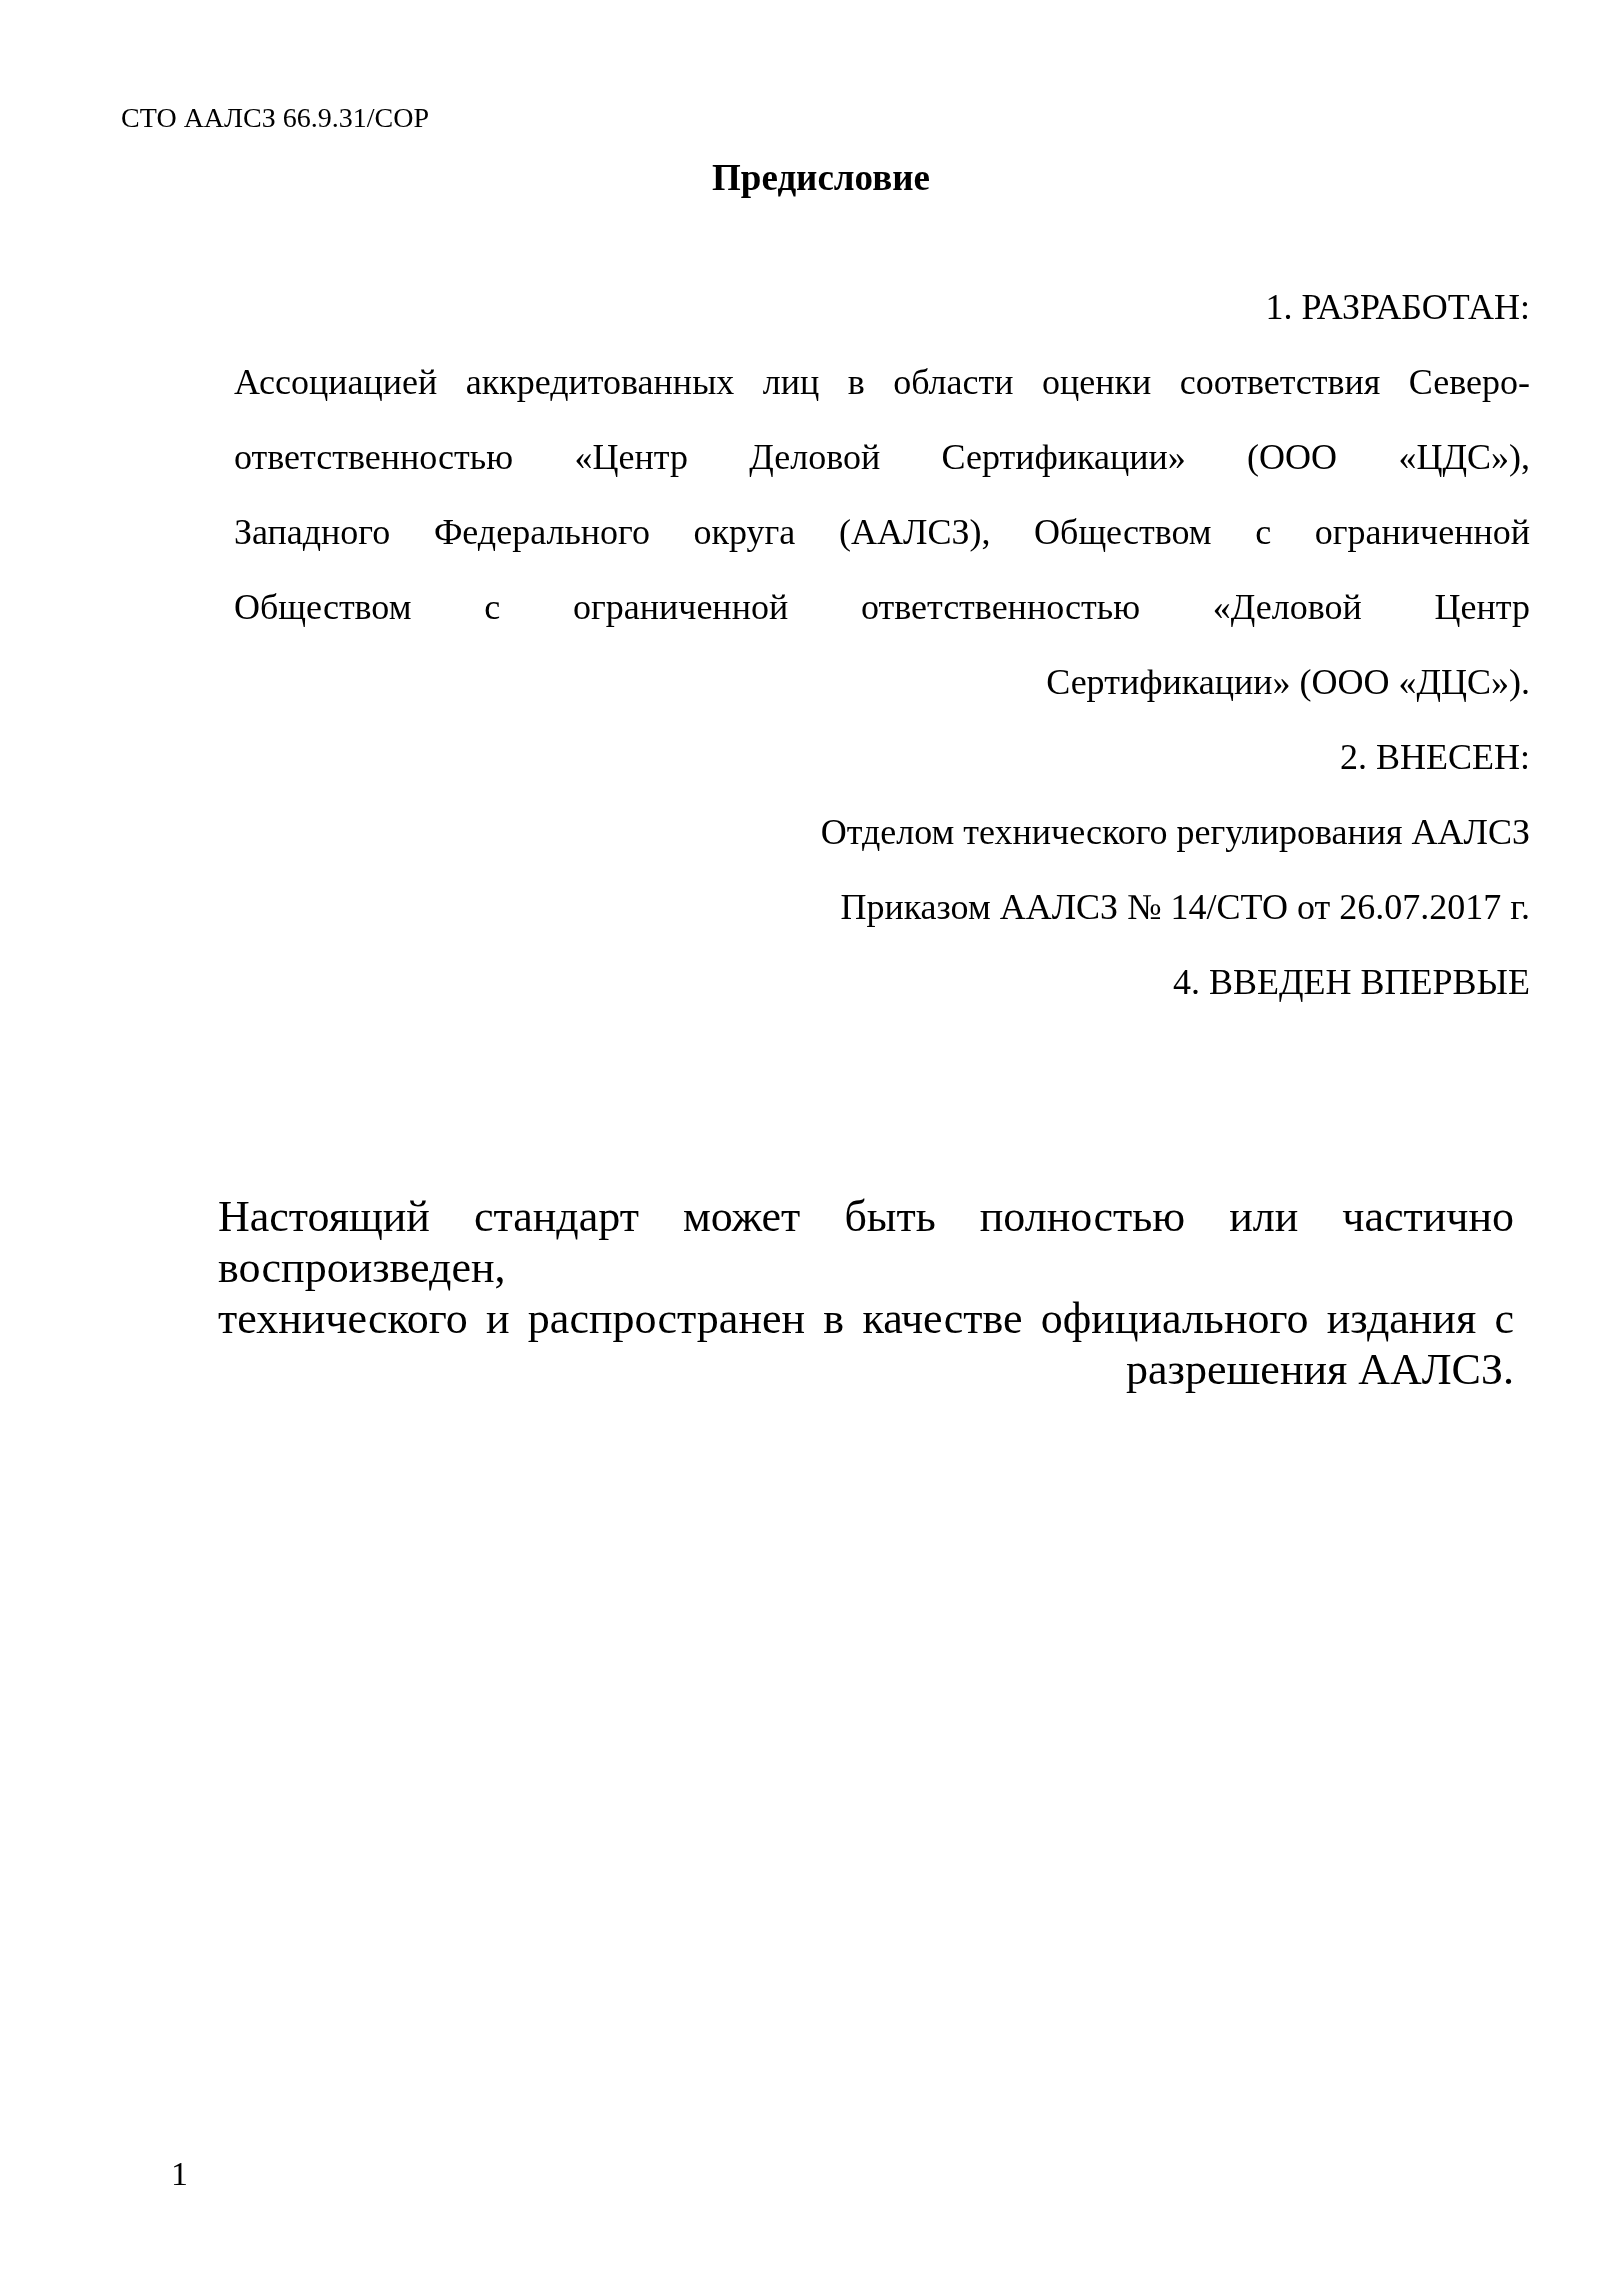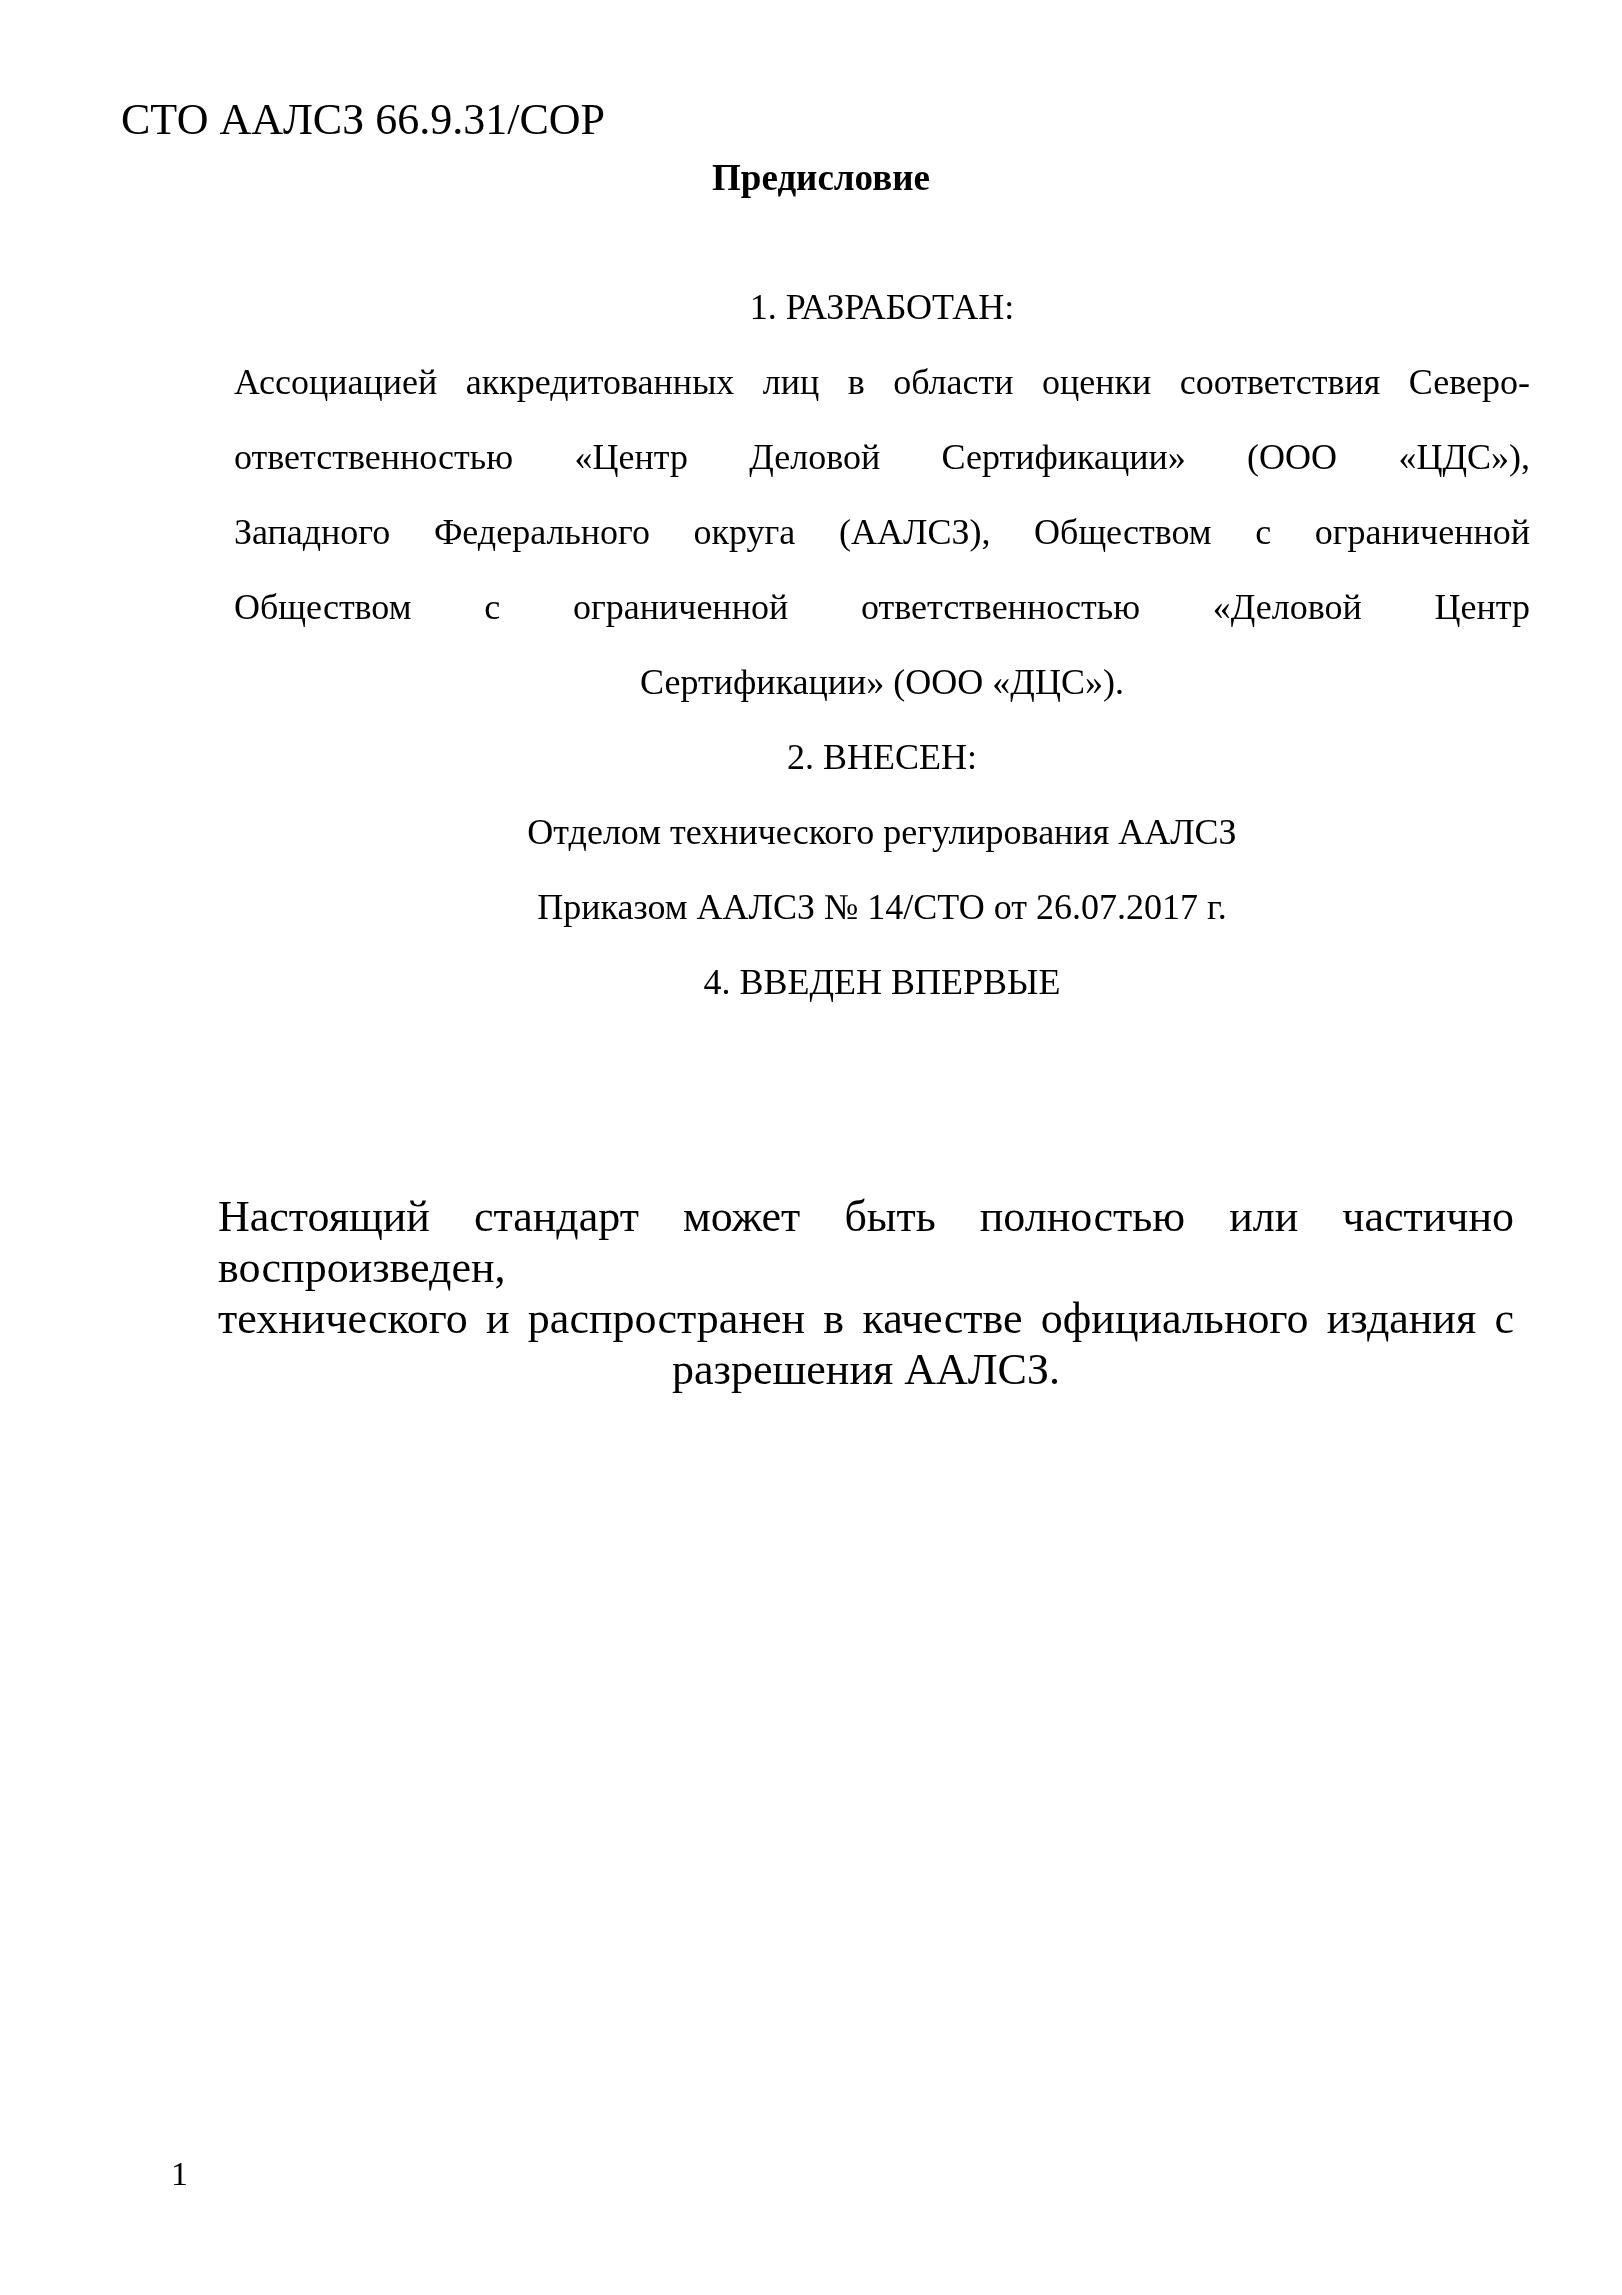--- a/index.html
+++ b/index.html
@@ -9,22 +9,22 @@
     width: 1623px;
     height: 2295px;
     background: #ffffff;
     color: #000000;
     font-family: "Liberation Serif", "DejaVu Serif", serif;
     overflow: hidden;
   }
   .doc-code {
     position: absolute;
     left: 121px;
-    top: 94px;
-    font-size: 44px;
+    top: 102px;
+    font-size: 28px;
     white-space: nowrap;
   }
   .doc-title {
     position: absolute;
     left: 0;
     top: 156px;
     width: 100%;
     text-align: center;
     font-size: 37px;
     font-weight: bold;
@@ -39,21 +39,21 @@
     line-height: 75px;
   }
   .copyright {
     position: absolute;
     left: 218px;
     top: 1191px;
     width: 1296px;
     font-size: 44px;
     line-height: 51px;
   }
-  .line { text-align: center; }
+  .line { text-align: right; }
   .line.j {
     text-align: justify;
     text-align-last: justify;
   }
   .page-number {
     position: absolute;
     left: 171px;
     top: 2155px;
     font-size: 34px;
   }

